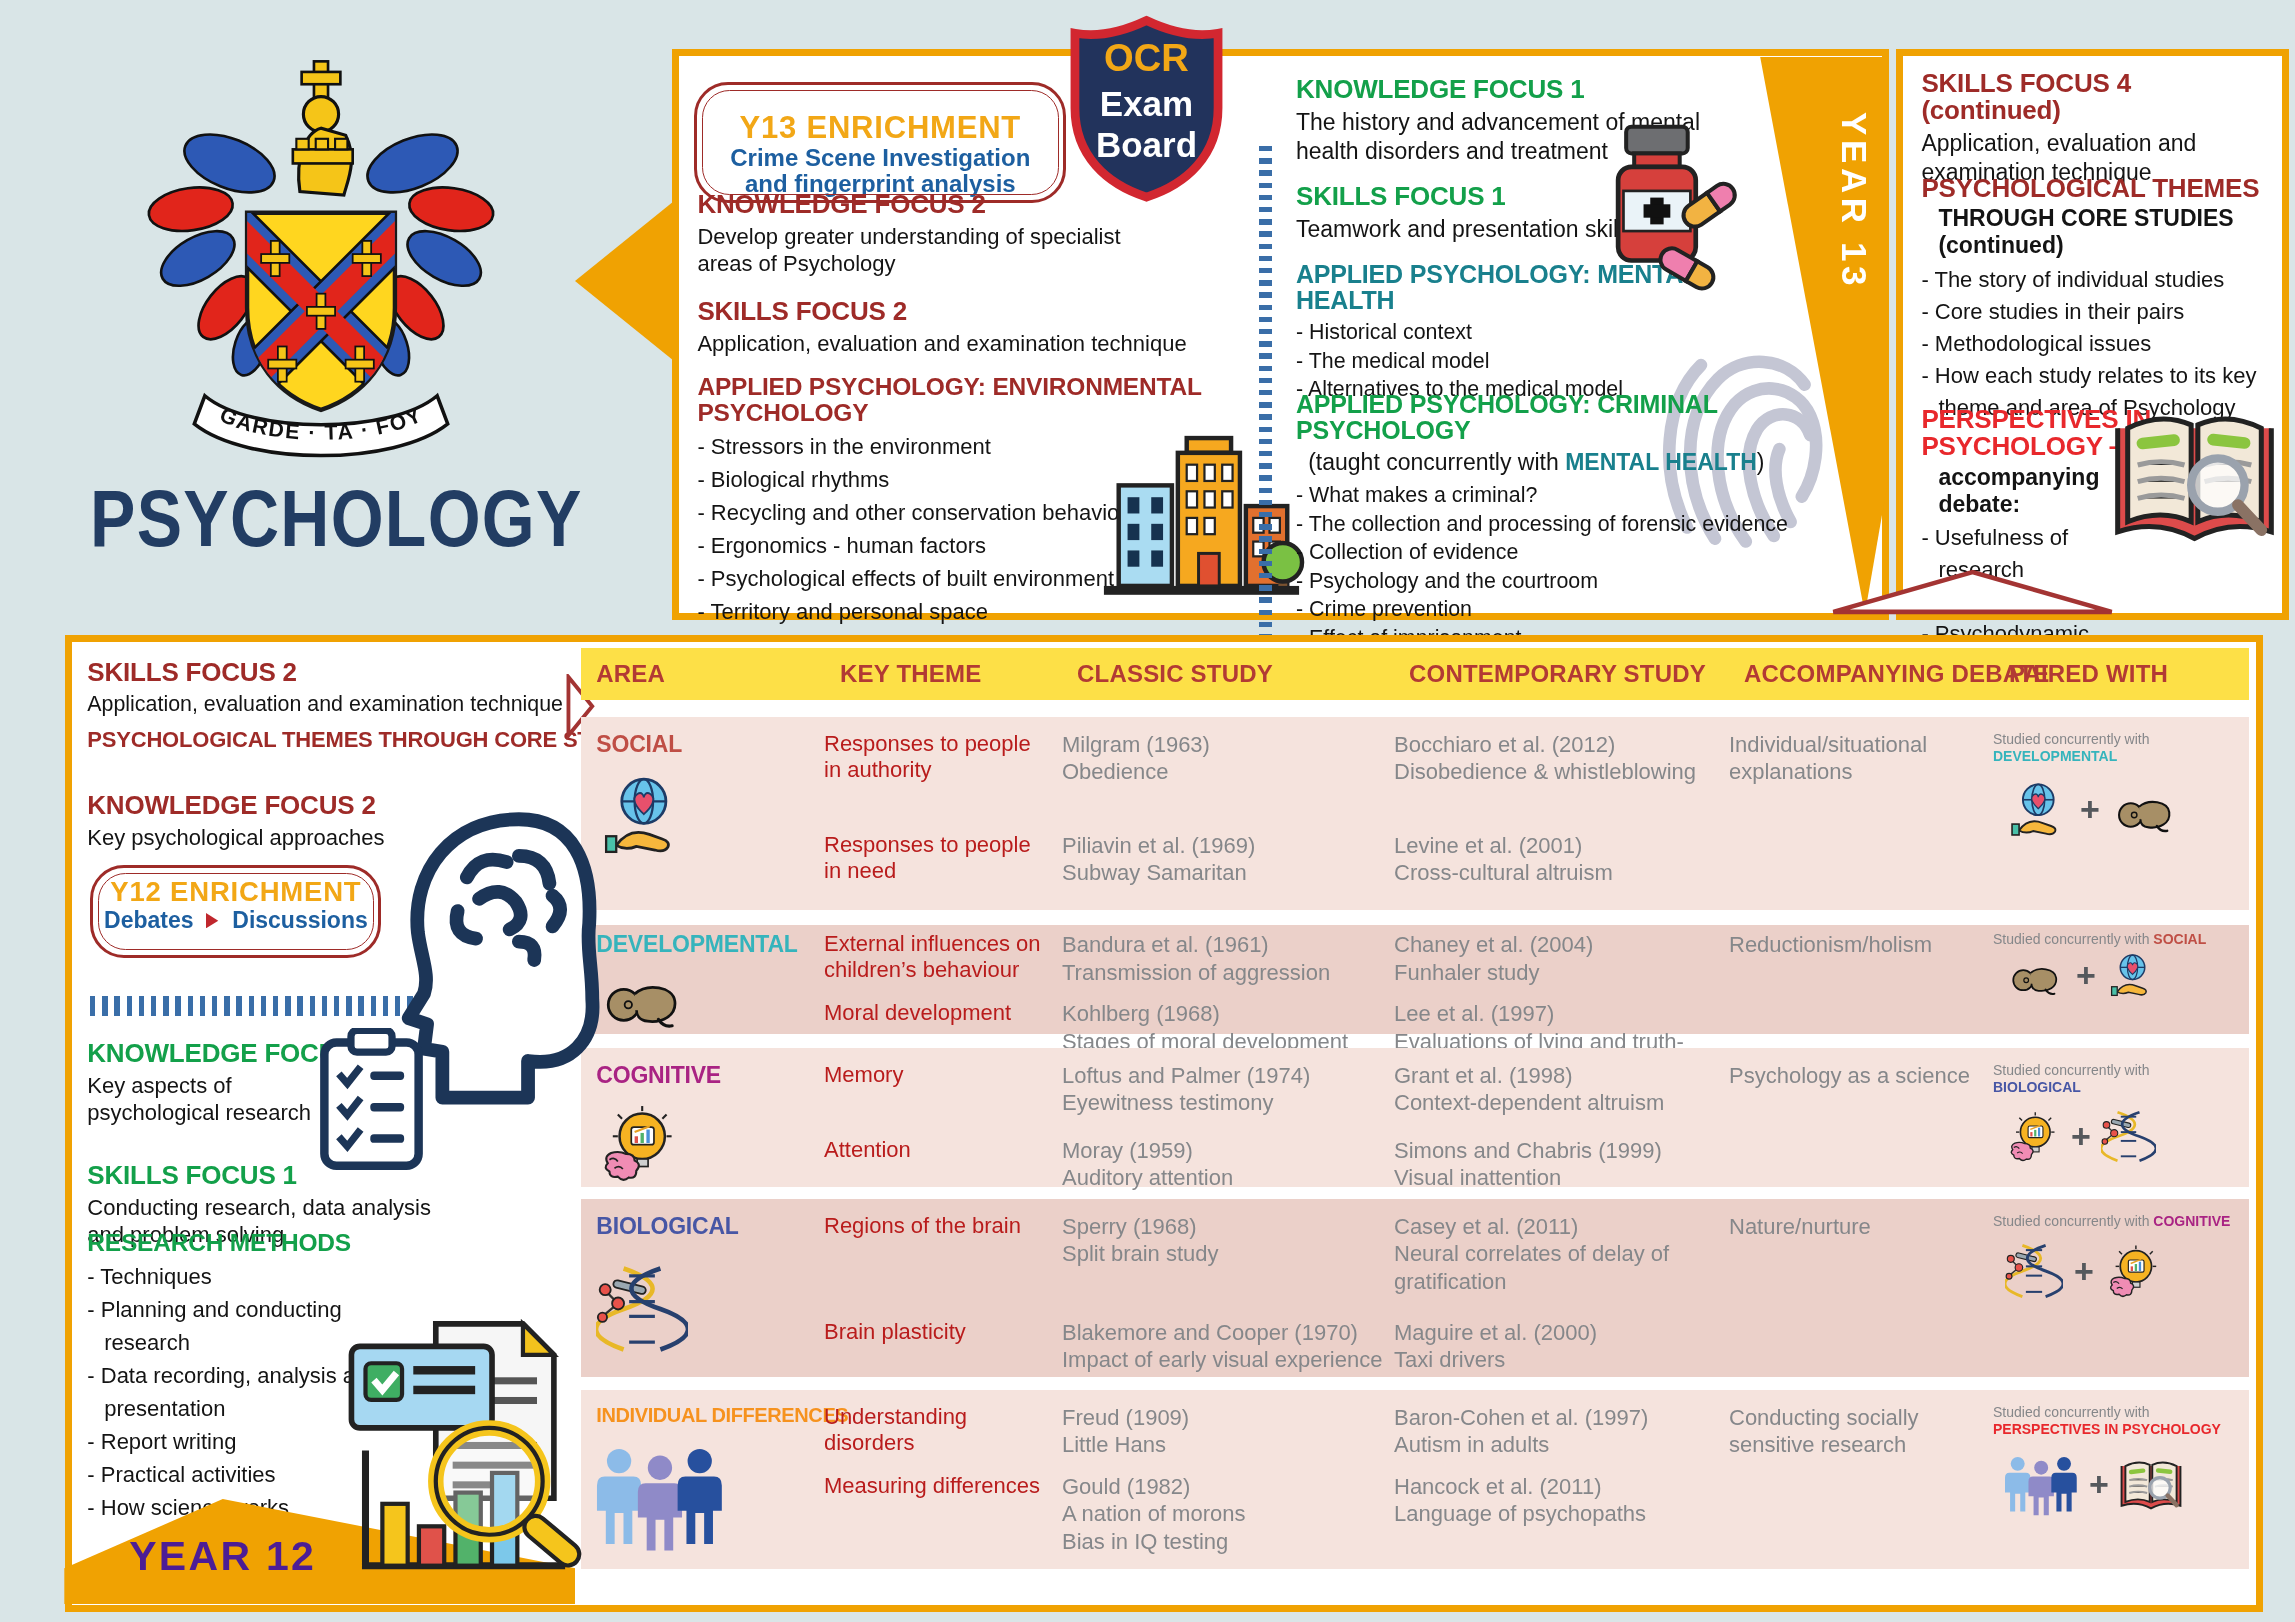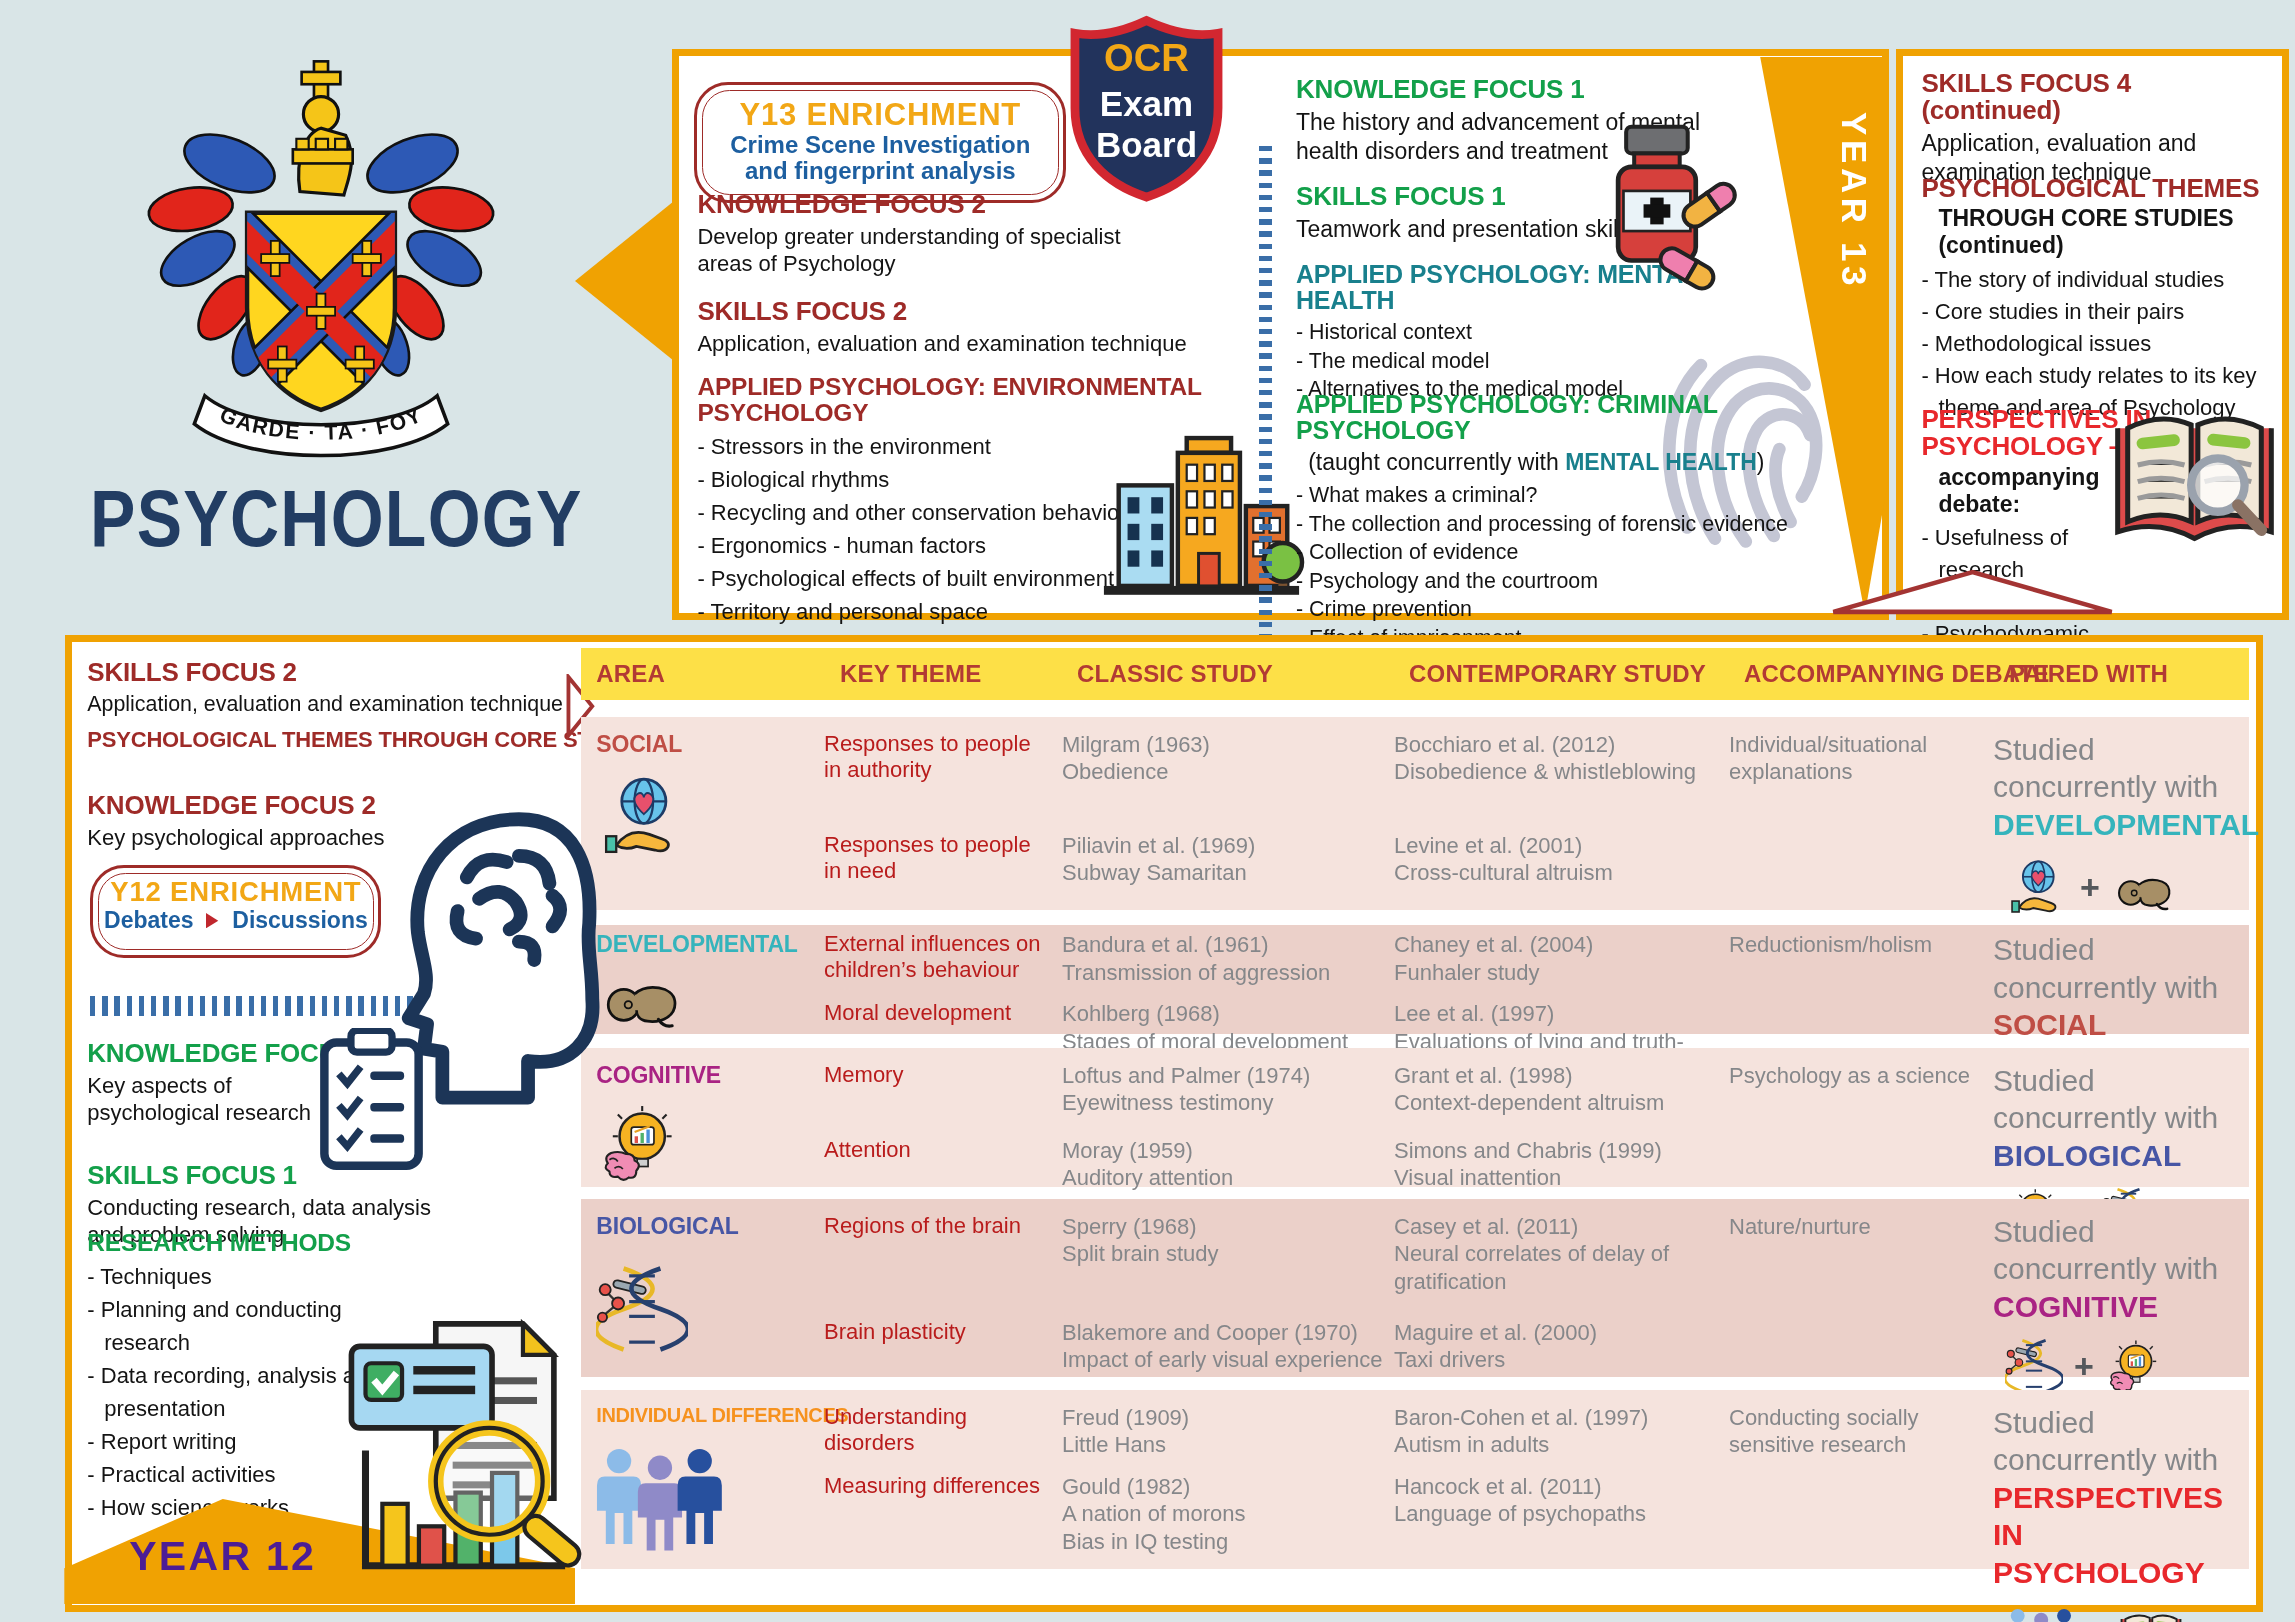--- a/index.html
+++ b/index.html
@@ -52,21 +52,21 @@
   .trow{position:absolute;left:0;width:1668px}
   .rbg-l{background:#f5e3dd}.rbg-d{background:#ebd0c9}
   .cell{position:absolute;top:13.8px}
   .ca{left:15.3px;width:223px}.ct{left:243px;width:223px}.cc{left:481px;width:321px}
   .cm{left:813px;width:324px}.cd{left:1148px;width:253px}.cp{left:1412px;width:242px}
   .alabel{font-size:23px;font-weight:bold;white-space:nowrap;letter-spacing:-0.2px}
   .sub{font-size:22px}
   .ct .sub{color:#b91c1c;line-height:1.2}
   .cc .sub,.cm .sub,.cd .sub{color:#85878a;line-height:1.25}
   .r0 .s1{min-height:101px}.r1 .s1{min-height:69px}.r2 .s1{min-height:75px}.r3 .s1{min-height:106px}.r4 .s1{min-height:69px}
-  .ptxt{font-size:30px;color:#85878a;line-height:1.25}
+  .ptxt{font-size:14px;color:#85878a;line-height:1.25}
   .plab{font-weight:bold}
   .r0 .alabel{color:#bf4e45}.r1 .alabel{color:#35b4bc}.r2 .alabel{color:#a92383}.r3 .alabel{color:#4756a5}.r4 .alabel{color:#f6921e;font-size:20px;letter-spacing:-0.4px}
   .r0 .plab{color:#35b4bc}.r1 .plab{color:#bf4e45}.r2 .plab{color:#4756a5}.r3 .plab{color:#a92383}.r4 .plab{color:#e8282c}
   .picons{display:flex;align-items:center;gap:10.7px;margin-top:12.2px;padding-left:12.2px}
   .plus{font-size:34px;color:#55585c;font-weight:bold}
   .aicon{display:block;margin-top:12.2px}
   
   #shield{position:absolute;left:1067px;top:13.8px;z-index:8}
   .shtxt1{fill:#f2a716;font-weight:bold;font-size:48px}
   .shtxt2{fill:#fff;font-weight:bold;font-size:44px}
@@ -320,21 +320,21 @@
     <textPath href="#mottopath" startOffset="50%" text-anchor="middle">· GARDE · TA · FOY ·</textPath>
   </text>
 </svg>
 
 <div class="title">PSYCHOLOGY</div>
 
 <div class="left-arrow"></div>
 
 <div class="panel" id="tc">
 
-  <div class="ebox" style="left:15.3px;top:26px;width:372px;height:121px;padding-top:13px">
+  <div class="ebox" style="left:15.3px;top:26px;width:372px;height:121px;padding-top:26px">
     <div class="et">Y13 ENRICHMENT</div>
     <div class="eb">Crime Scene Investigation</div>
     <div class="eb">and fingerprint analysis</div>
   </div>
 
   <div class="abs" style="left:18.4px;top:129px;width:536px">
     <div class="abs" style="top:6.1px;width:536px">
       <div class="sec hr">KNOWLEDGE FOCUS 2</div>
       <div class="bd" style="width:459px">Develop greater understanding of specialist areas of Psychology</div>
     </div>

